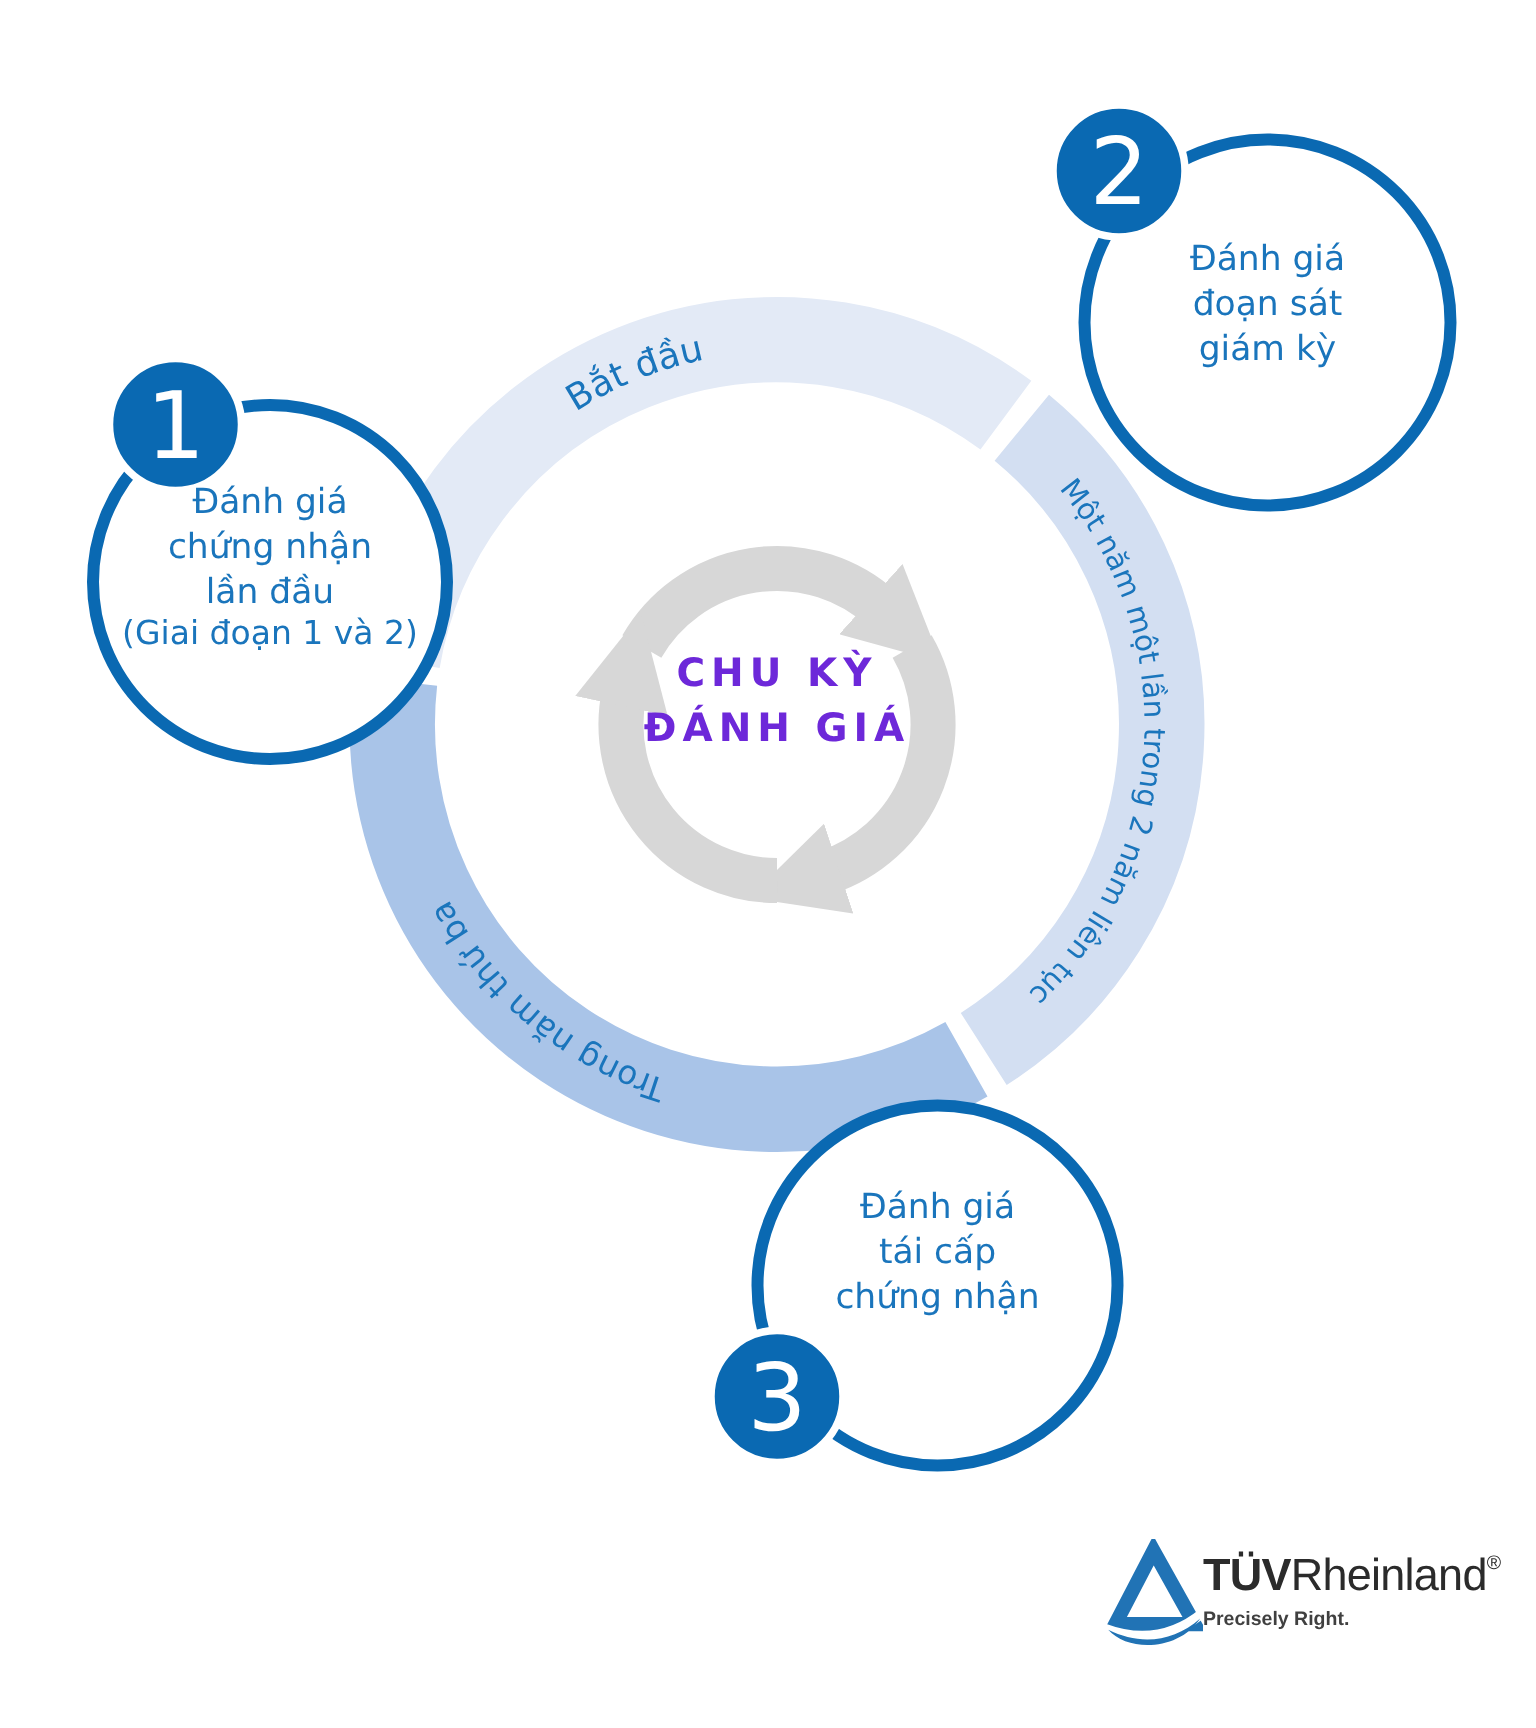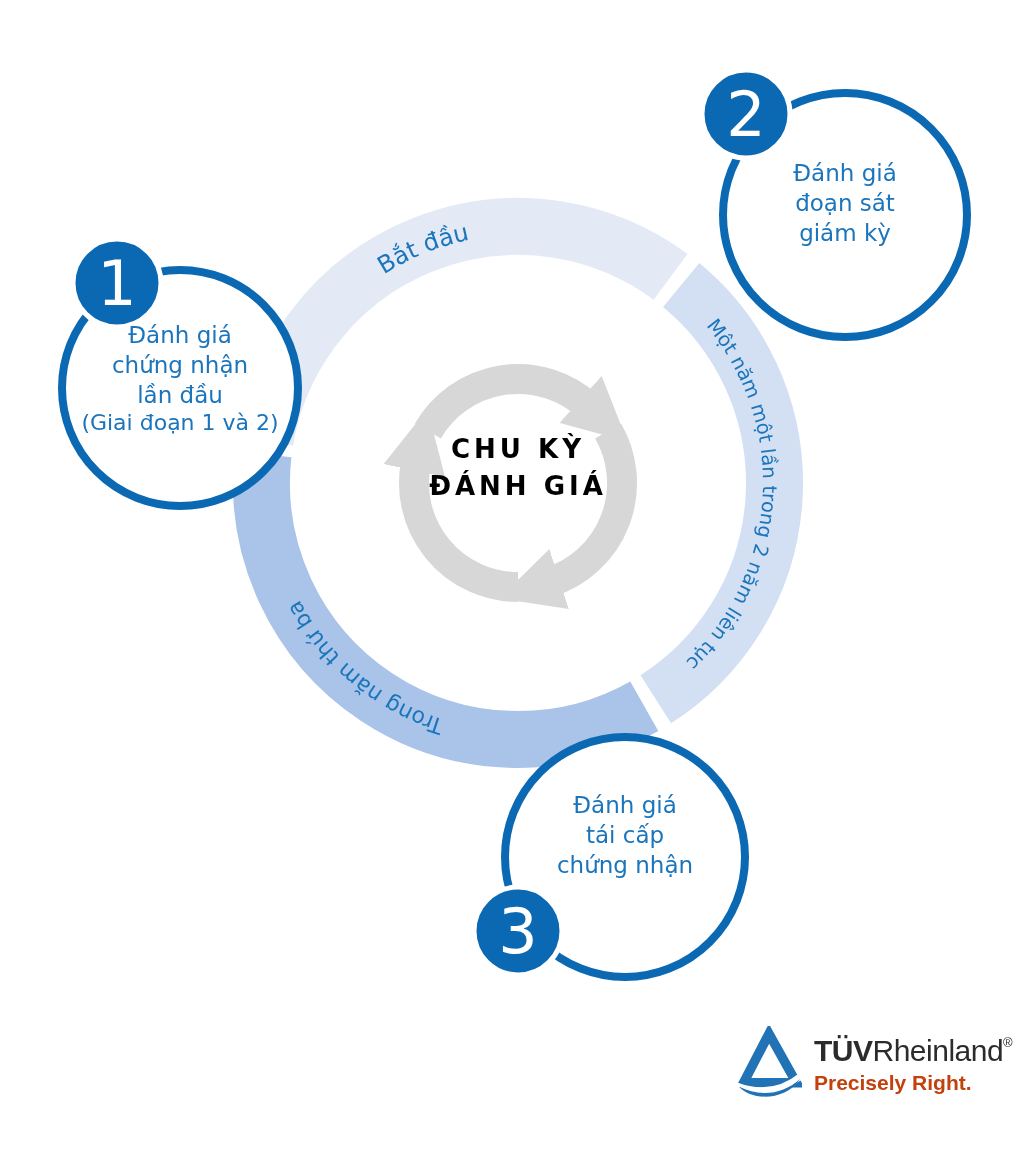--- a/index.html
+++ b/index.html
@@ -33,56 +33,55 @@
     line-height: 30px;
     pointer-events: none;
   }
   .bubble-note { font-size: 22px; line-height: 26px; }
 
   
   .center-title {
     position: absolute;
     left: 378px; top: 431px; width: 280px;
     text-align: center;
-    color: #000000;
+    color: #6d28d9;
     font-size: 26px;
     font-weight: bold;
     line-height: 37px;
     letter-spacing: 4px;
   }
 
   
   .badge-num {
     font-family: "DejaVu Sans", "Liberation Sans", sans-serif;
     font-size: 62px;
     fill: #ffffff;
   }
 
   
   .logo {
     position: absolute;
     left: 736px; top: 1026px;
     display: flex;
     align-items: flex-start;
-    gap: 12px;
   }
   .logo-textcol { display: flex; flex-direction: column; padding-top: 8px; }
   .logo-brandline {
     font-family: "Liberation Sans", "DejaVu Sans", sans-serif;
     color: #2b2b2b;
     font-size: 30px;
     letter-spacing: -0.5px;
     white-space: nowrap;
   }
   .logo-brand-bold { font-weight: bold; }
   .logo-reg { font-size: 13px; vertical-align: 14px; }
   .logo-tagline {
     font-family: "Liberation Sans", "DejaVu Sans", sans-serif;
-    color: #c2410c;
-    font-size: 21px;
+    color: #404040;
+    font-size: 13px;
     font-weight: bold;
     margin-top: 3px;
   }
 </style>
 </head>
 <body>
 
 <div class="stage">
 
   <svg class="diagram" width="1024" height="1152" viewBox="0 0 1024 1152" xmlns="http://www.w3.org/2000/svg" xmlns:xlink="http://www.w3.org/1999/xlink">

